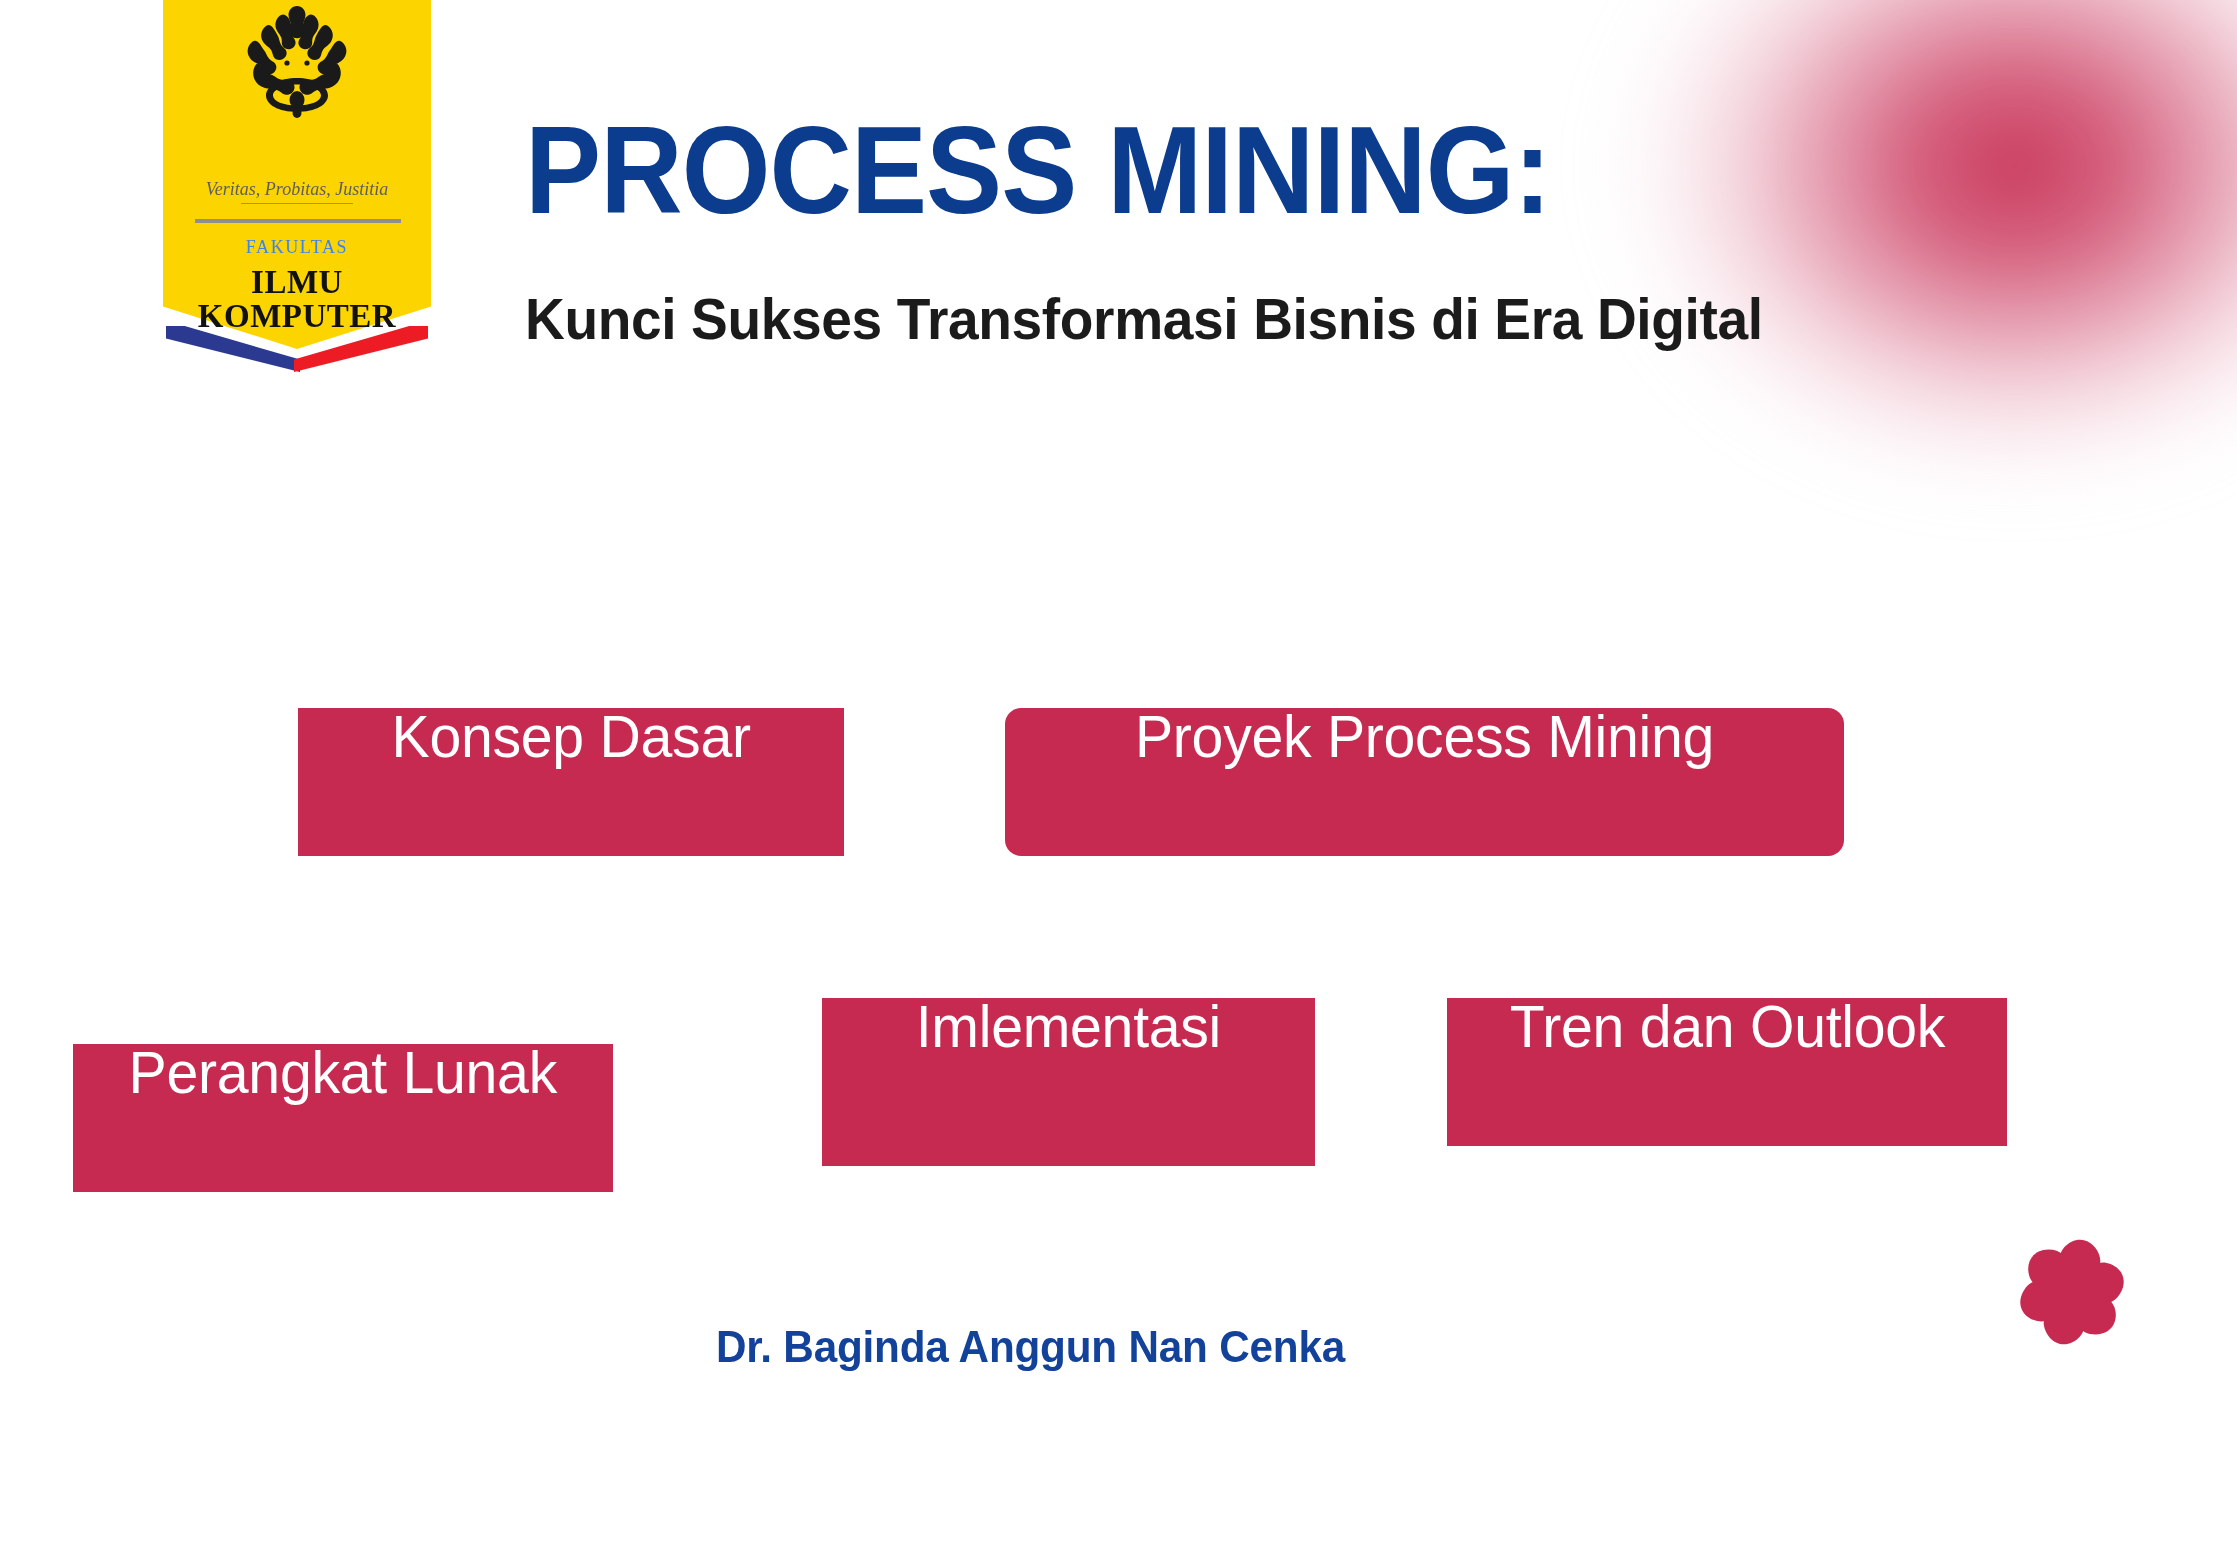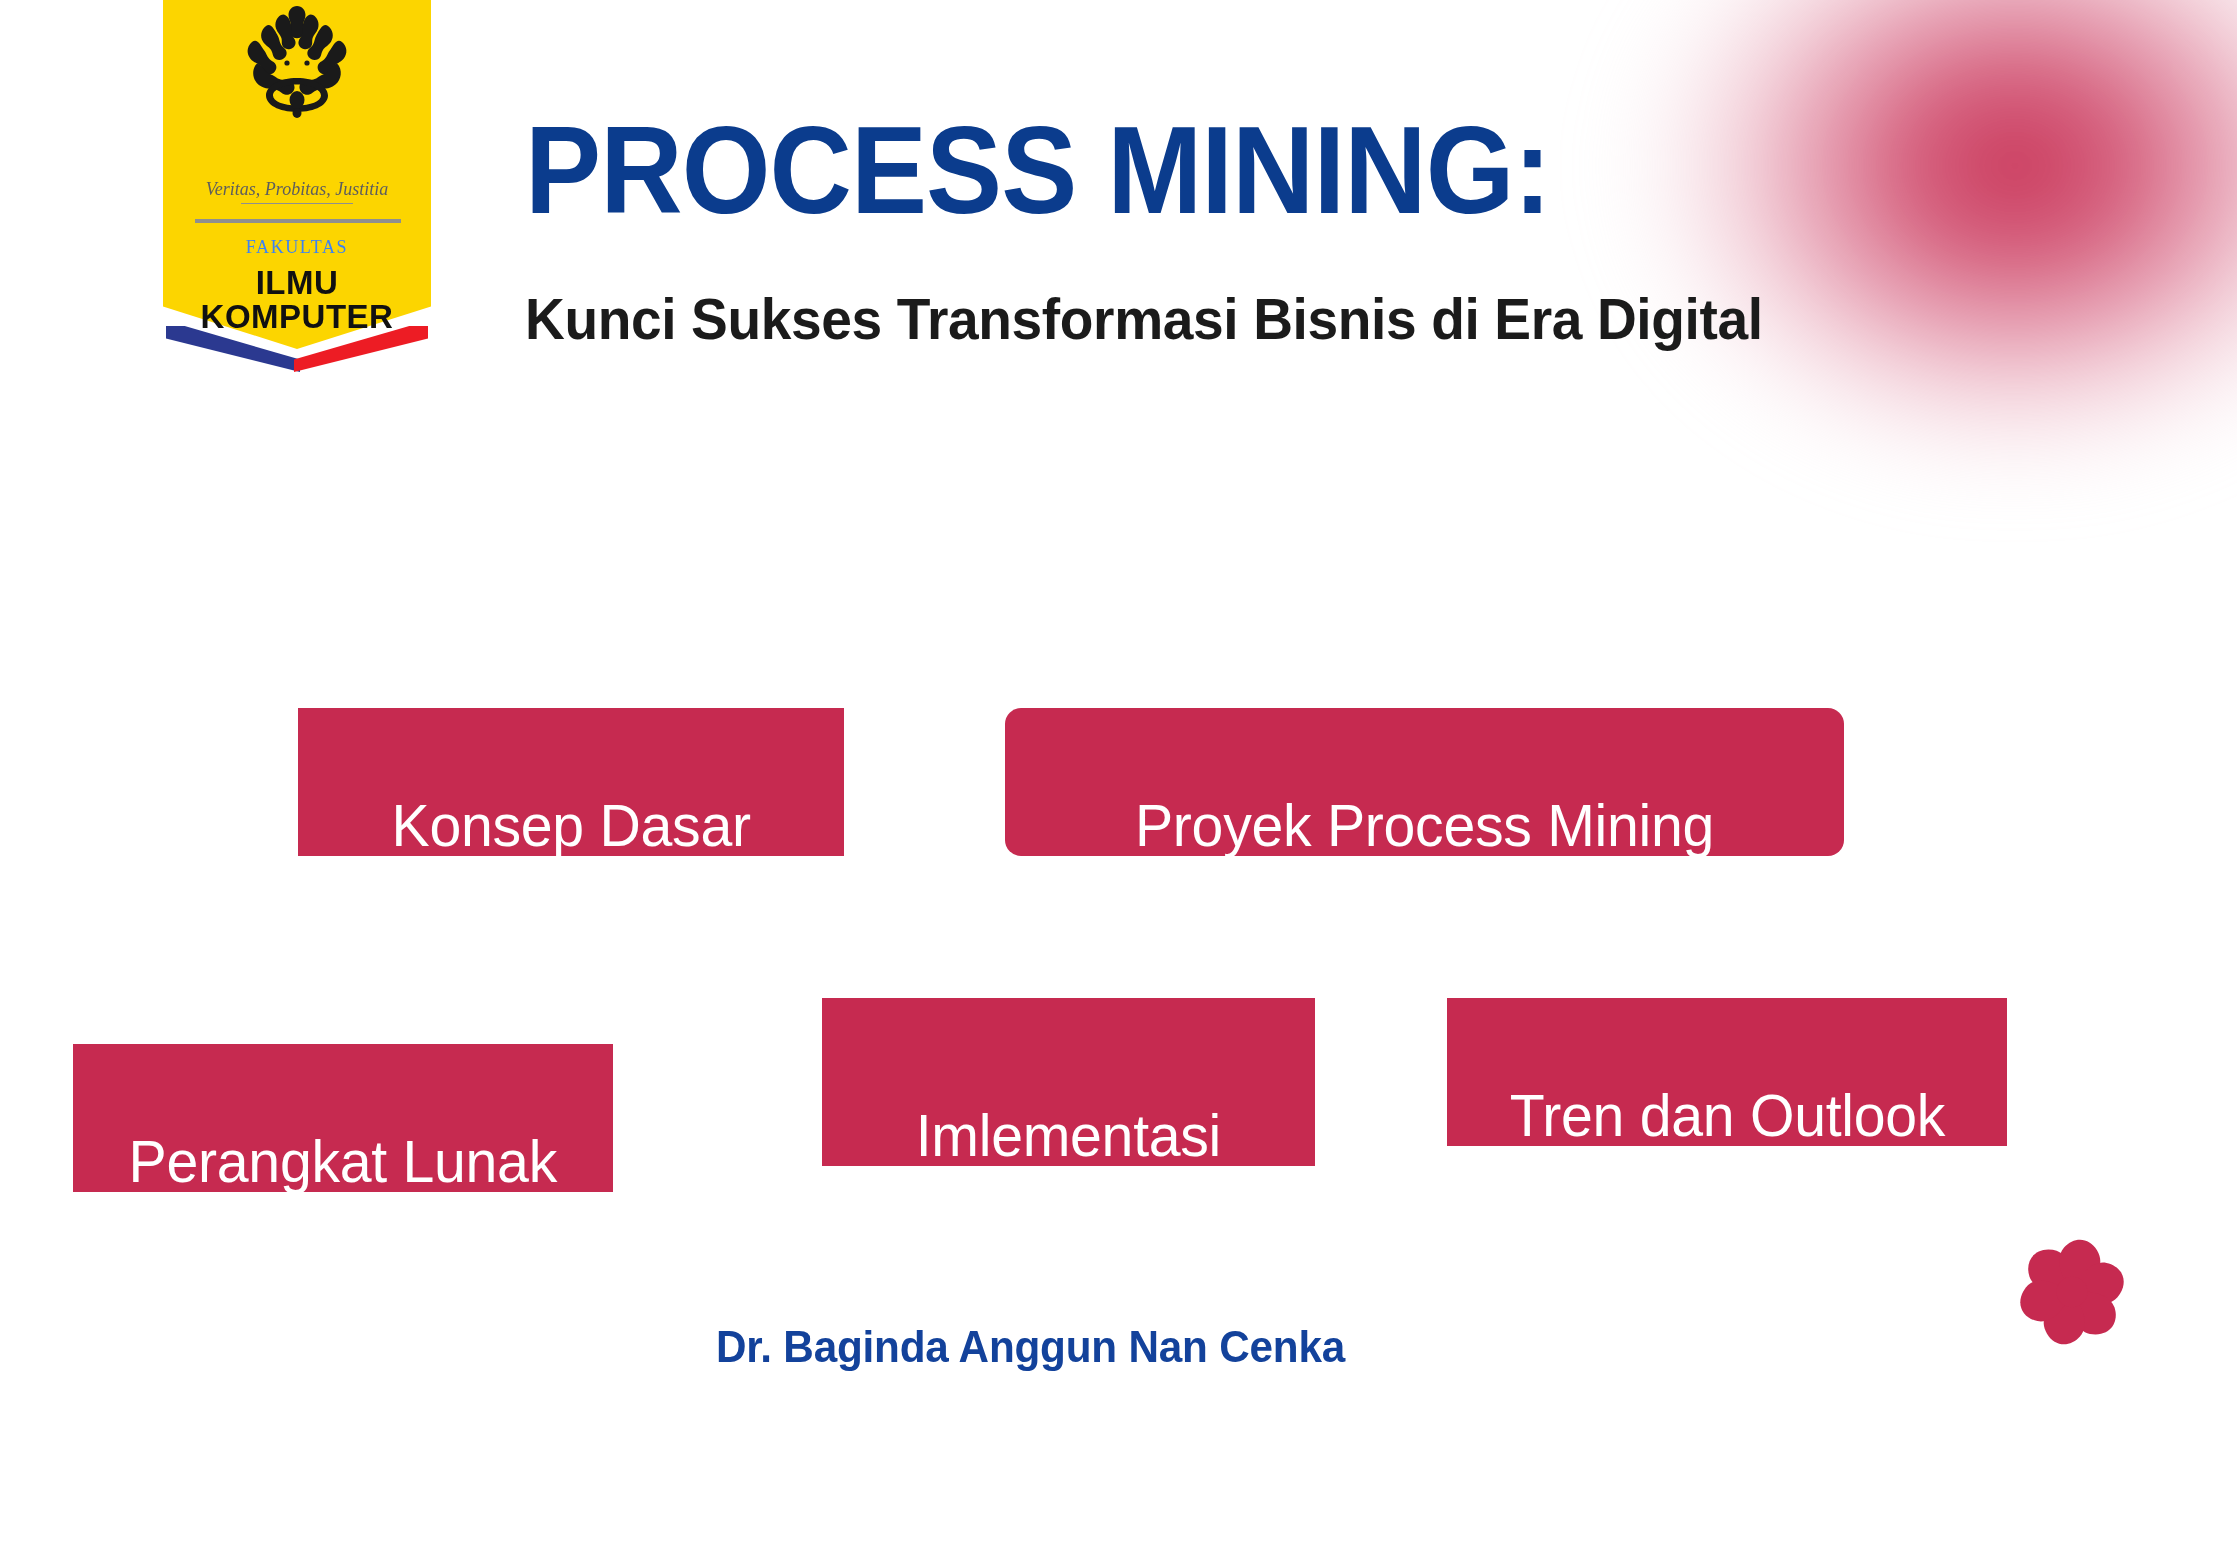--- a/index.html
+++ b/index.html
@@ -116,21 +116,21 @@
     font-family: "Liberation Serif", serif;
     font-size: 18px;
     letter-spacing: 1.6px;
     color: #3b82f6;
   }
   .logo-faculty-name {
     position: absolute;
     left: 0; right: 0;
     top: 272px;
     text-align: center;
-    font-family: Liberation Sans, sans-serif;
+    font-family: Liberation Serif, serif;
     font-weight: bold;
     font-size: 33px;
     letter-spacing: 0.5px;
     line-height: 1.02;
     color: #111111;
   }
 
   
   #main-title {
     position: absolute;
@@ -157,21 +157,21 @@
     transform: scaleX(0.95);
     transform-origin: left center;
     white-space: nowrap;
   }
 
   
   .topic-box {
     position: absolute;
     background: #C62A50;
     display: flex;
-    align-items: flex-end;
+    align-items: flex-start;
     justify-content: center;
     box-sizing: border-box;
   }
   .topic-label {
     color: #ffffff;
     font-size: 59px;
     font-weight: 400;
     letter-spacing: -0.3px;
     line-height: 1;
     white-space: nowrap;

